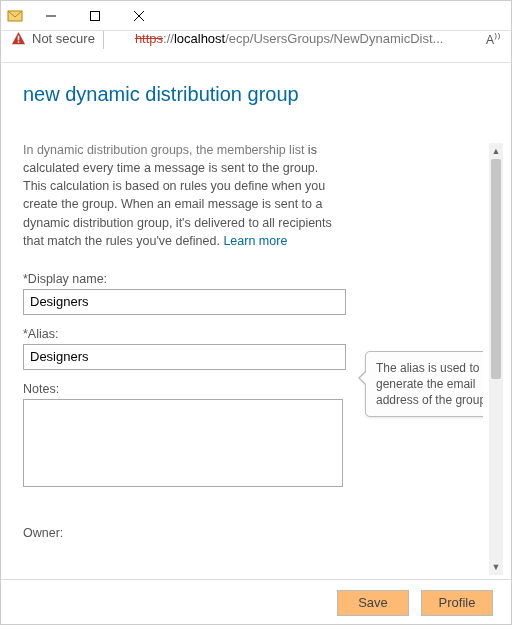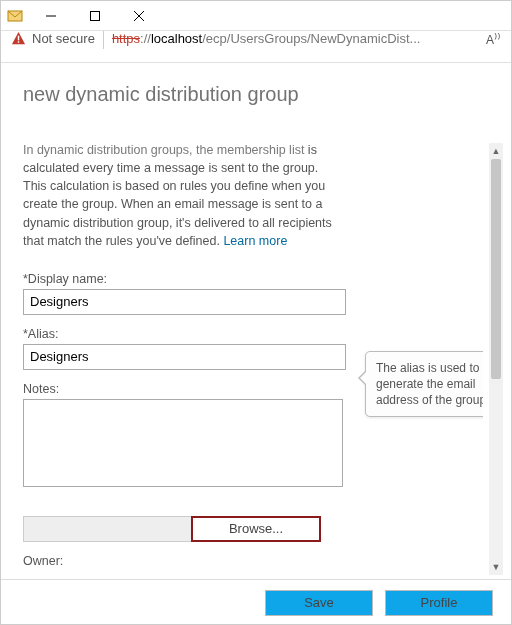--- a/index.html
+++ b/index.html
@@ -8,42 +8,42 @@
     .titlebar .app-icon { width: 16px; height: 16px; margin-right: 6px; display: flex; align-items: center; justify-content: center; }
     .titlebar .title { flex: 1; font-size: 12px; color: #000; white-space: nowrap; overflow: hidden; text-overflow: ellipsis; }
     .winbtns { display: flex; height: 100%; }
     .winbtn { width: 44px; height: 100%; display: flex; align-items: center; justify-content: center; }
     .winbtn svg { width: 10px; height: 10px; }
     .addrbar { height: 32px; display: flex; align-items: flex-start; padding: 0 10px; border-bottom: 1px solid #e1e1e1; font-size: 13px; gap: 8px; }
     .not-secure { color: #555; display: flex; align-items: center; gap: 6px; }
     .warn-icon { color: #c0392b; display:flex; align-items:center;}
     .addrdiv { width: 1px; height: 18px; background: #ccc; }
     .url { flex: 1; white-space: nowrap; overflow: hidden; text-overflow: ellipsis; color: #333; }
-    .url .https { color: #c0392b; text-decoration: line-through; }
+    .url .https { color: #c0392b; text-decoration: line-through; margin-left: 23px; }
     .url .host { color: #000; }
     .url .path { color: #777; }
     .readaloud { color: #555; font-size: 12px; letter-spacing:0.5px; }
     .content-wrap { position: relative; height: calc(625px - 30px - 32px - 1px); }
     .page { padding: 20px 22px 0 22px; height: 100%; overflow: hidden; position: relative; }
-    .page h1 { font-weight: 300; font-size: 20px; color: #737373; margin-bottom: 40px; }
+    .page h1 { font-weight: 300; font-size: 20px; color: #0369a1; margin-bottom: 40px; }
     .scrollarea { position: absolute; left: 22px; right: 28px; top: 78px; bottom: 50px; overflow: hidden; }
     .blurb { font-size: 12.5px; color: #555; line-height: 1.45; max-width: 310px; margin-bottom: 22px; }
     .blurb .cutoff { color: #7a7a7a; }
     .learn { color: #0369a1; }
     .field-label { font-size: 12.5px; color: #555; margin-bottom: 3px; }
     .text-input { width: 323px; height: 26px; border: 1px solid #aaa; padding: 2px 6px; font-size: 13px; font-family: inherit; display:block; }
     .text-input.readonly { background: #eee; border:1px solid #ccc; width:170px; display:inline-block; vertical-align: top;}
     .notes-area { width: 320px; height: 88px; border: 1px solid #aaa; resize: none; font-family: inherit; font-size: 13px; padding: 4px; }
     .gap { height: 12px; }
     .browse-btn { display:inline-block; vertical-align: top; width: 130px; height: 26px; border: 2px solid #8b1a1a; background: #fff; color:#444; text-align:center; line-height:22px; margin-left:-2px; font-size:13px;}
     .tooltip { position: absolute; left: 342px; top: 24px; width: 140px; background: #fdfdfd; border: 1px solid #bbb; border-radius: 5px; padding: 8px 10px; font-size: 12px; color: #555; line-height:1.35; box-shadow: 0 1px 3px rgba(0,0,0,0.1);}
     .tooltip::before { content:""; position:absolute; left:-8px; top:18px; width:0; height:0; border-top:8px solid transparent; border-bottom:8px solid transparent; border-right:8px solid #bbb;}
     .tooltip::after { content:""; position:absolute; left:-6.5px; top:19px; width:0; height:0; border-top:7px solid transparent; border-bottom:7px solid transparent; border-right:7px solid #fdfdfd;}
     .footer { position: absolute; left:0; right:0; bottom:0; height: 46px; border-top: 1px solid #ddd; display:flex; justify-content:flex-end; align-items:center; gap:12px; padding: 0 18px 0 0; background:#fff;}
-    .footer button { width: 108px; height: 26px; border:1px solid #bbb; background:#0ea5e9; color:#444; font-size:13px; font-family:inherit;}
+    .footer button { width: 72px; height: 26px; border:1px solid #bbb; background:#fdba74; color:#444; font-size:13px; font-family:inherit;}
     .scrollbar { position:absolute; right:8px; top:80px; width:14px; height: calc(100% - 80px - 50px); background:#f1f1f1;}
     .scrollbar .arrow { height:16px; display:flex; align-items:center; justify-content:center; color:#666; font-size:9px;}
     .scrollbar .thumb { position:absolute; left:2px; right:2px; top:16px; height:220px; background:#c6c6c6; border-radius:2px;}
     .ou-row { margin-top:2px; }
   </style>
 </head>
 <body>
 
 <div class="titlebar">
   <span class="app-icon">
@@ -110,23 +110,20 @@
           <span>The alias is used to generate the email address of the group.</span>
         </div>
       </div>
       <div class="gap"></div>
 
       <div class="field-label">Notes:</div>
       <textarea class="notes-area" style=""></textarea>
       <div class="gap"></div>
       <div class="gap"></div>
 
-      <div class="ou-row">
-        <input class="text-input readonly" readonly="" value="" style=""><span class="browse-btn">Browse...</span>
-      </div>
       <div class="gap"></div>
 
       <div class="field-label">Owner:</div>
     </div>
 
     <div class="scrollbar">
       <div class="arrow">▲</div>
       <div class="thumb"></div>
       <div class="arrow" style="position:absolute;bottom:0;left:0;right:0">▼</div>
     </div>

